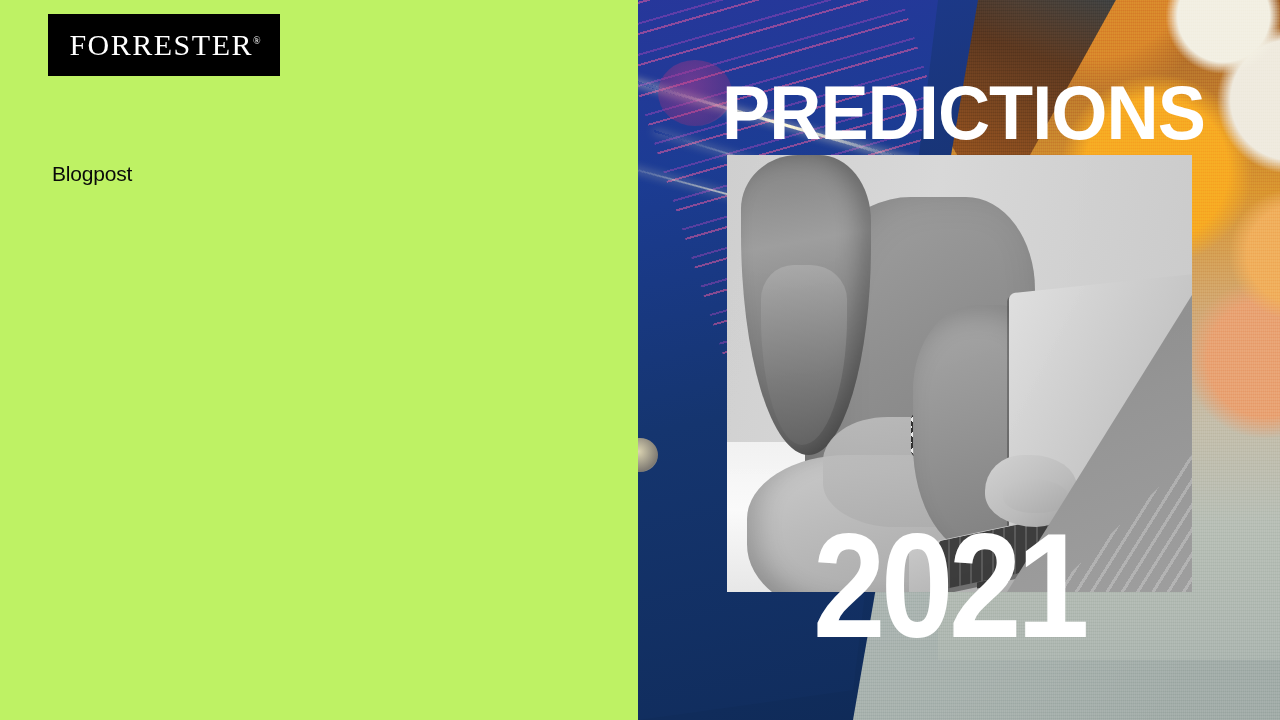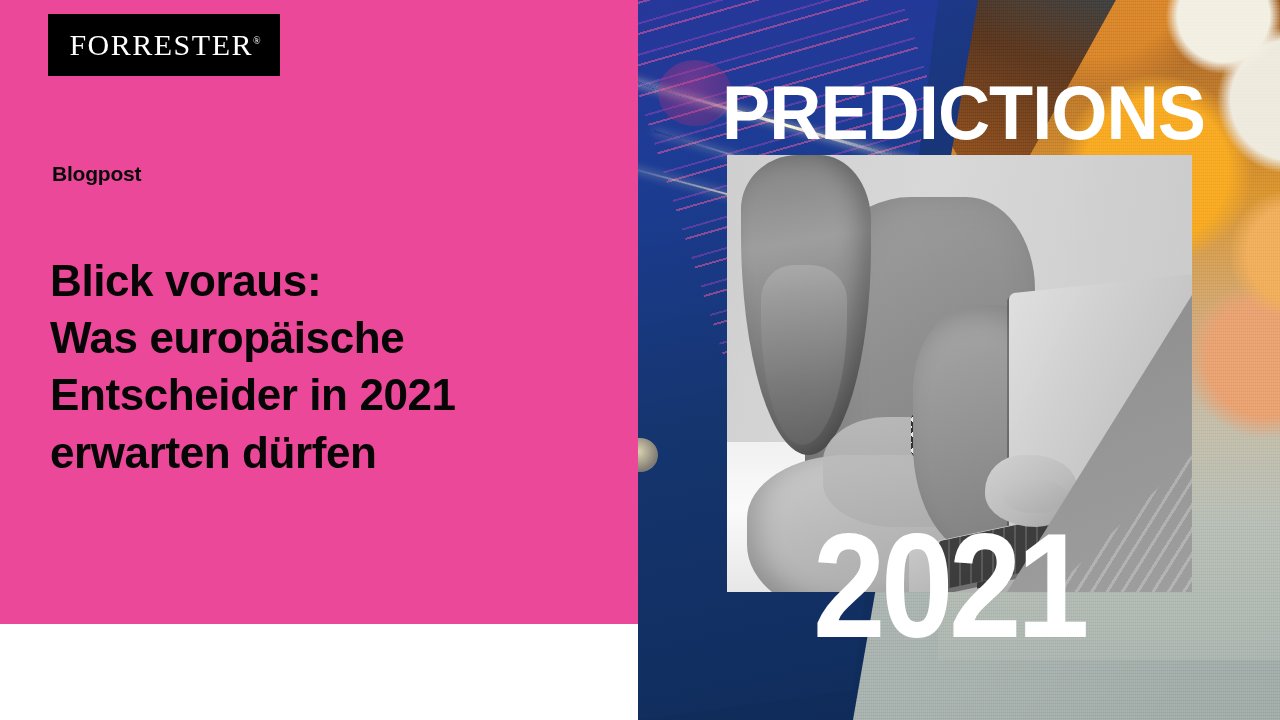--- a/index.html
+++ b/index.html
@@ -3,38 +3,38 @@
 <meta charset="utf-8">
 <style>
   * { margin:0; padding:0; box-sizing:border-box; }
   html,body{ width:1280px; height:720px; overflow:hidden; background:#fff; }
   body{ font-family:"Liberation Sans", sans-serif; }
 
   .slide{ position:relative; width:1280px; height:720px; overflow:hidden; }
 
   
   .left-panel{
-    position:absolute; left:0; top:0; width:638px; height:624px;
-    background:#ec4899;
+    position:absolute; left:0; top:0; width:638px; height:720px;
+    background:#bef264;
   }
   .logo-box{
     position:absolute; left:48px; top:14px; width:232px; height:62px;
     background:#000; display:flex; align-items:center; justify-content:center;
   }
   .logo-text{
     color:#ffffff; font-family:"Liberation Serif", serif;
     font-size:30px; letter-spacing:1.5px; font-weight:400;
     font-variant:small-caps; position:relative; padding-left:2px;
   }
   .logo-text .reg{
     font-size:10px; vertical-align:super; letter-spacing:0;
   }
   .kicker{
     position:absolute; left:52px; top:162px;
-    font-size:21px; font-weight:bold; color:#0a0a0a; letter-spacing:-0.2px;
+    font-size:21px; font-weight:normal; color:#0a0a0a; letter-spacing:-0.2px;
   }
   .headline{
     position:absolute; left:50px; top:252px; width:560px;
     font-size:44px; font-weight:bold; color:#060606;
     line-height:1.30; letter-spacing:-0.4px; white-space:pre-line;
   }
 
   
   .right-panel{
     position:absolute; left:638px; top:0; width:642px; height:720px;
@@ -219,24 +219,20 @@
   <div class="left-panel">
 
     <div class="logo-box">
       <span class="logo-text">
         <span>FORRESTER</span><span class="reg">®</span>
       </span>
     </div>
 
     <div class="kicker">Blogpost</div>
 
-    <div class="headline">Blick voraus:
-Was europäische
-Entscheider in 2021
-erwarten dürfen</div>
   </div>
 
   <div class="right-panel">
 
     <div class="grey-plane"></div>
     <div class="bokeh-field"></div>
     <div class="bokeh-dark-top"></div>
     <div class="grain"></div>
 
     <div class="blue-plane"></div>

